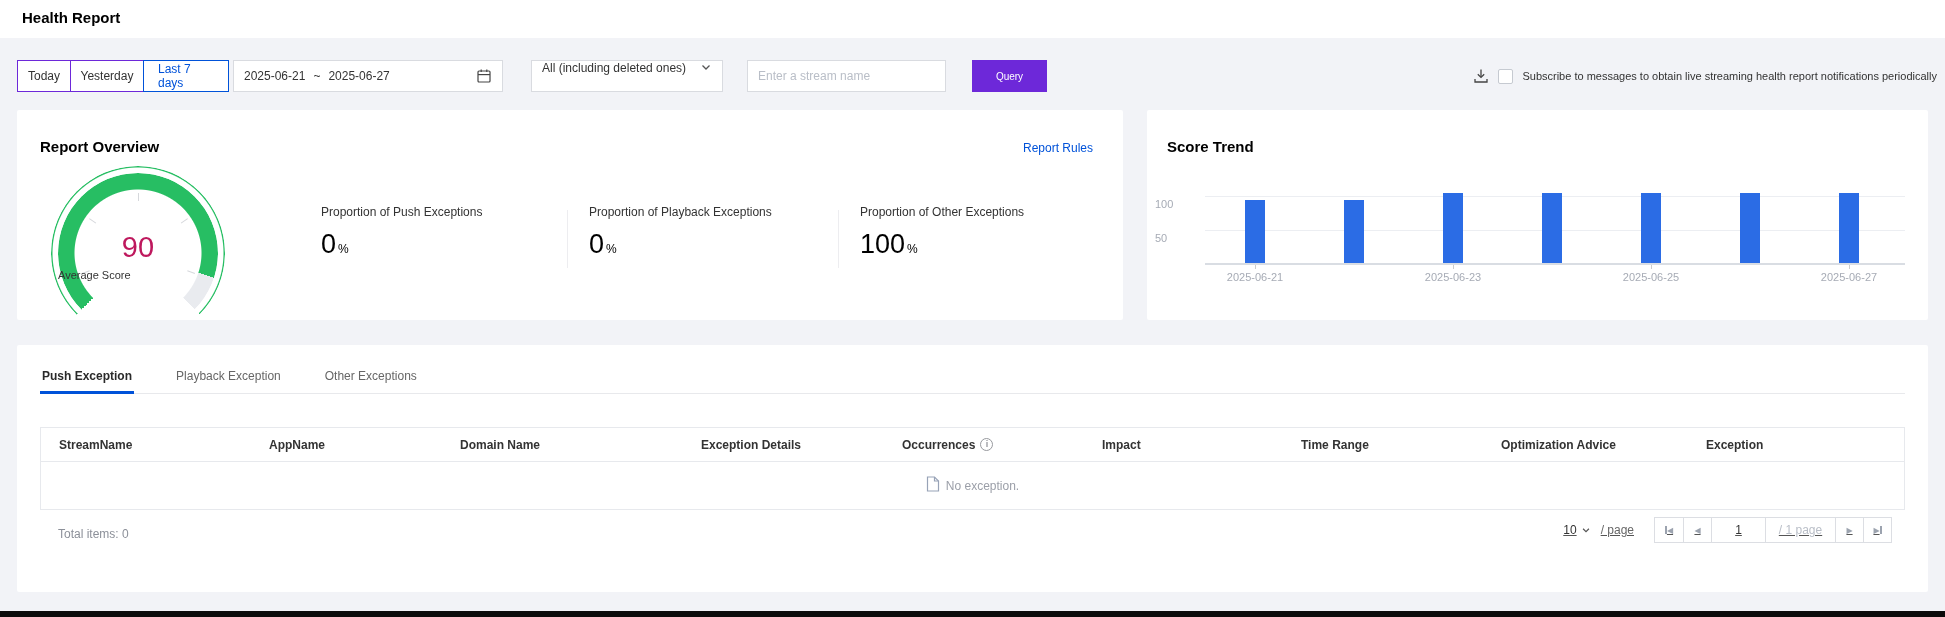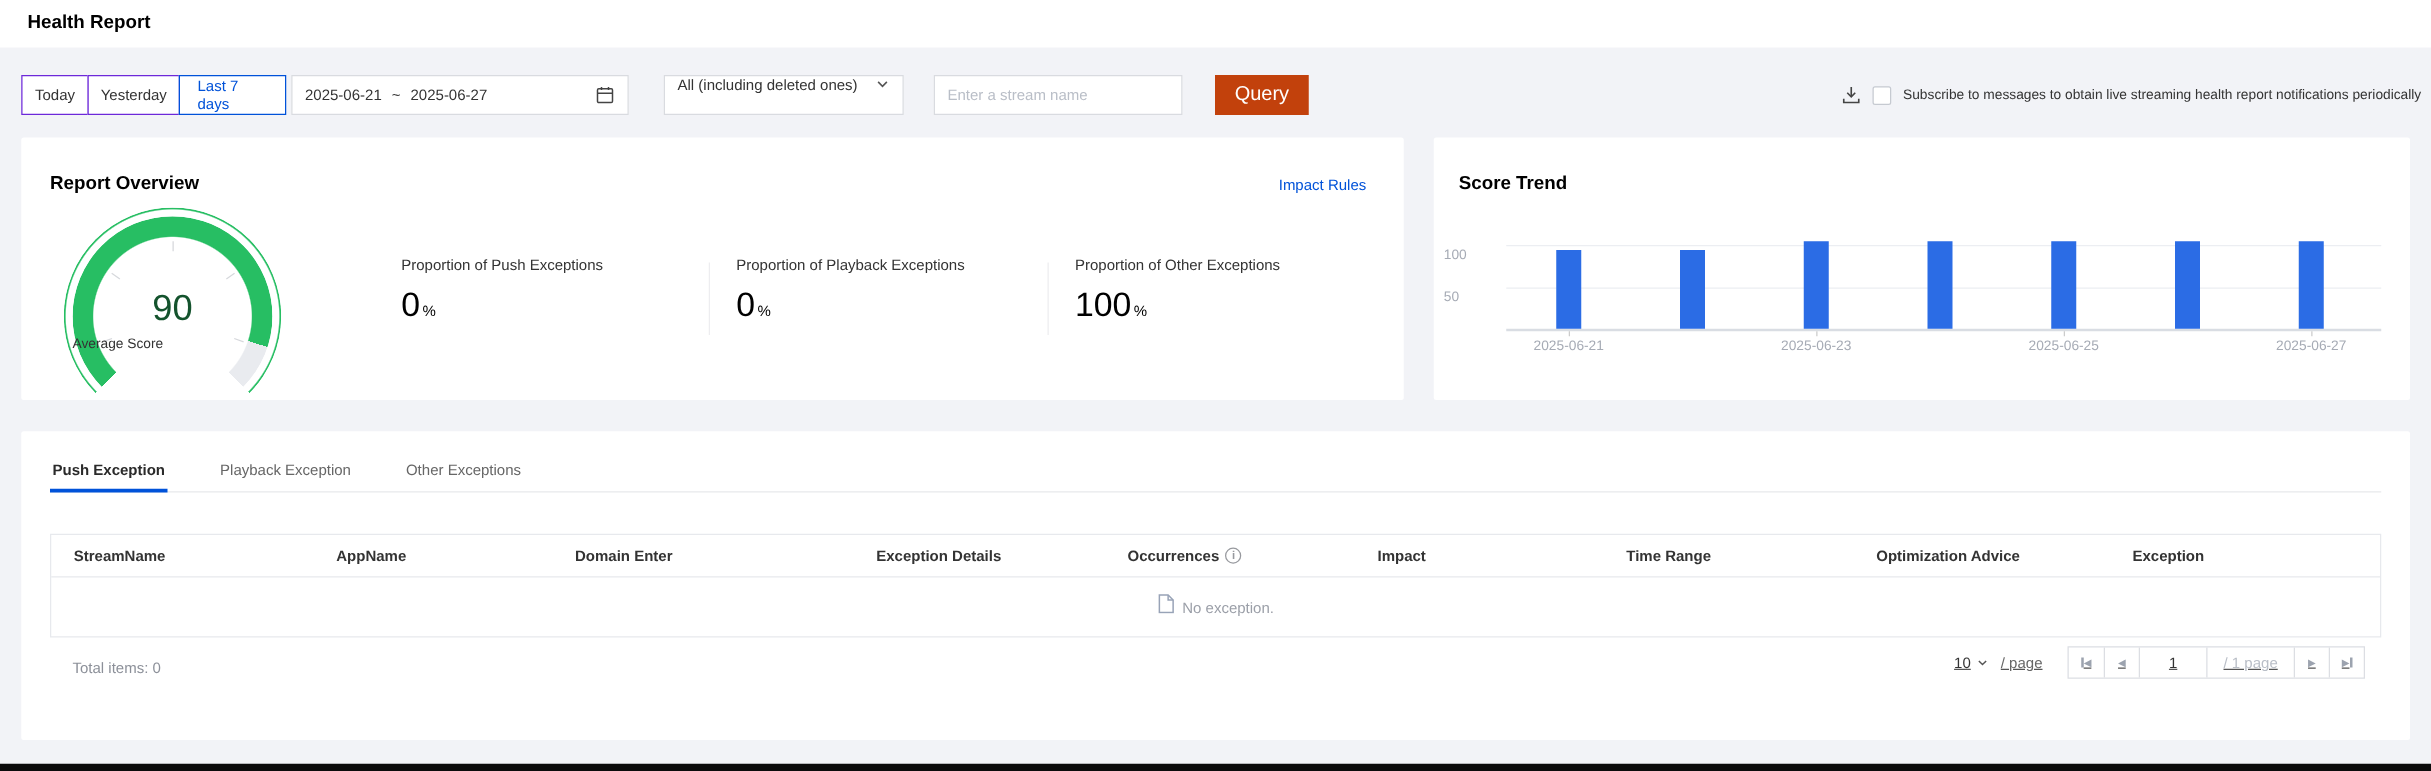--- a/index.html
+++ b/index.html
@@ -25,22 +25,22 @@
   .datebox .cal { margin-left:auto; display:flex; }
 
   .selectbox { position:absolute; left:531px; top:0; width:192px; height:32px; background:#fff; border:1px solid #d9dbe0;
                display:flex; align-items:flex-start; font-size:12px; color:#333; padding:0 10px; cursor:pointer; }
   .selectbox .chev { margin-left:auto; display:flex; }
 
   .streaminput { position:absolute; left:747px; top:0; width:199px; height:32px; background:#fff; border:1px solid #d9dbe0;
                  font-size:12px; color:#333; padding:0 10px; font-family:"Liberation Sans",sans-serif; }
   .streaminput::placeholder { color:#b9bec7; }
 
-  .query-btn { position:absolute; left:972px; top:0; width:75px; height:32px; background:#c2410c; color:#fff; border:none;
-               font-size:16px; cursor:pointer; font-family:"Liberation Sans",sans-serif; }
+  .query-btn { position:absolute; left:972px; top:0; width:75px; height:32px; background:#6d28d9; color:#fff; border:none;
+               font-size:10px; cursor:pointer; font-family:"Liberation Sans",sans-serif; }
 
   .subscribe { position:absolute; right:8px; top:0; height:32px; display:flex; align-items:center; gap:9px; }
   .dl-icon { display:flex; cursor:pointer; }
   .checkbox { width:15px; height:15px; background:#fff; border:1px solid #c6cad1; border-radius:2px; cursor:pointer; }
   .subscribe-label { font-size:11px; color:#333; }
 
   
   .card { position:absolute; background:#fff; border-radius:2px; }
   .card-title { font-size:15px; font-weight:700; color:#000; }
 
@@ -52,21 +52,21 @@
   .gauge { position:absolute; left:41px; top:63px; width:160px; height:160px; }
   .gauge .ring { position:absolute; left:0; top:0; width:160px; height:160px; border-radius:50%;
     background:conic-gradient(from 225deg, #27be63 0deg 243deg, #e9ebef 243deg 270deg, transparent 270deg 360deg);
     -webkit-mask:radial-gradient(closest-side, transparent calc(100% - 17px), #000 calc(100% - 16px));
             mask:radial-gradient(closest-side, transparent calc(100% - 17px), #000 calc(100% - 16px)); }
   .gauge .outline { position:absolute; left:-7px; top:-7px; width:174px; height:174px; border-radius:50%;
     background:conic-gradient(from 225deg, #27be63 0deg 270deg, transparent 270deg 360deg);
     -webkit-mask:radial-gradient(closest-side, transparent calc(100% - 2px), #000 calc(100% - 1px));
             mask:radial-gradient(closest-side, transparent calc(100% - 2px), #000 calc(100% - 1px)); }
   .gauge .tick { position:absolute; left:79.5px; top:76px; width:1px; height:8px; background:#d6d8dc; transform-origin:0.5px 4px; }
-  .gauge-score { position:absolute; left:0; top:58px; width:160px; text-align:center; font-size:29px; color:#14532d; }
+  .gauge-score { position:absolute; left:0; top:58px; width:160px; text-align:center; font-size:29px; color:#be185d; }
   .gauge-label { position:absolute; left:0; top:96px; width:160px; text-align:left; font-size:11px; color:#333; }
 
   .metric { position:absolute; top:95px; width:230px; }
   .metric .m-label { font-size:12px; color:#333; font-weight:400; }
   .metric .m-value { margin-top:10px; font-size:27px; color:#000; }
   .metric .m-unit { font-size:12px; color:#000; margin-left:2px; }
   .m-sep { position:absolute; top:100px; width:1px; height:58px; background:#ededf0; }
 
   
   .trend { left:1147px; top:110px; width:781px; height:210px; }
@@ -161,21 +161,21 @@
           <path d="M2 11v3h12v-3" stroke="#444" stroke-width="1.3" fill="none"></path>
         </svg>
     </span>
     <span class="checkbox"></span>
     <span class="subscribe-label">Subscribe to messages to obtain live streaming health report notifications periodically</span>
   </div>
 </div>
 
 <div class="card overview">
   <div class="card-title">Report Overview</div>
-  <div class="scoring-link">Impact Rules</div>
+  <div class="scoring-link">Report Rules</div>
 
   <div class="gauge">
     <div class="outline"></div>
     <div class="ring"></div>
     <div class="tick" style="transform:rotate(-110deg) translateY(-56px)"></div>
     <div class="tick" style="transform:rotate(-55deg) translateY(-56px)"></div>
     <div class="tick" style="transform:rotate(0deg) translateY(-56px)"></div>
     <div class="tick" style="transform:rotate(55deg) translateY(-56px)"></div>
     <div class="tick" style="transform:rotate(110deg) translateY(-56px)"></div>
     <div class="gauge-score">90</div>
@@ -233,21 +233,21 @@
 
   <div class="tablebox">
     <div class="thead" id="thead">
         <div class="th" style="width: 210px;">
           <span>StreamName</span>
         </div>
         <div class="th" style="width: 191px;">
           <span>AppName</span>
         </div>
         <div class="th" style="width: 241px;">
-          <span>Domain Enter</span>
+          <span>Domain Name</span>
         </div>
         <div class="th" style="width: 201px;">
           <span>Exception Details</span>
         </div>
         <div class="th" style="width: 200px;">
           <span>Occurrences</span>
           <i class="info-icon">i</i>
         </div>
         <div class="th" style="width: 199px;">
           <span>Impact</span>

